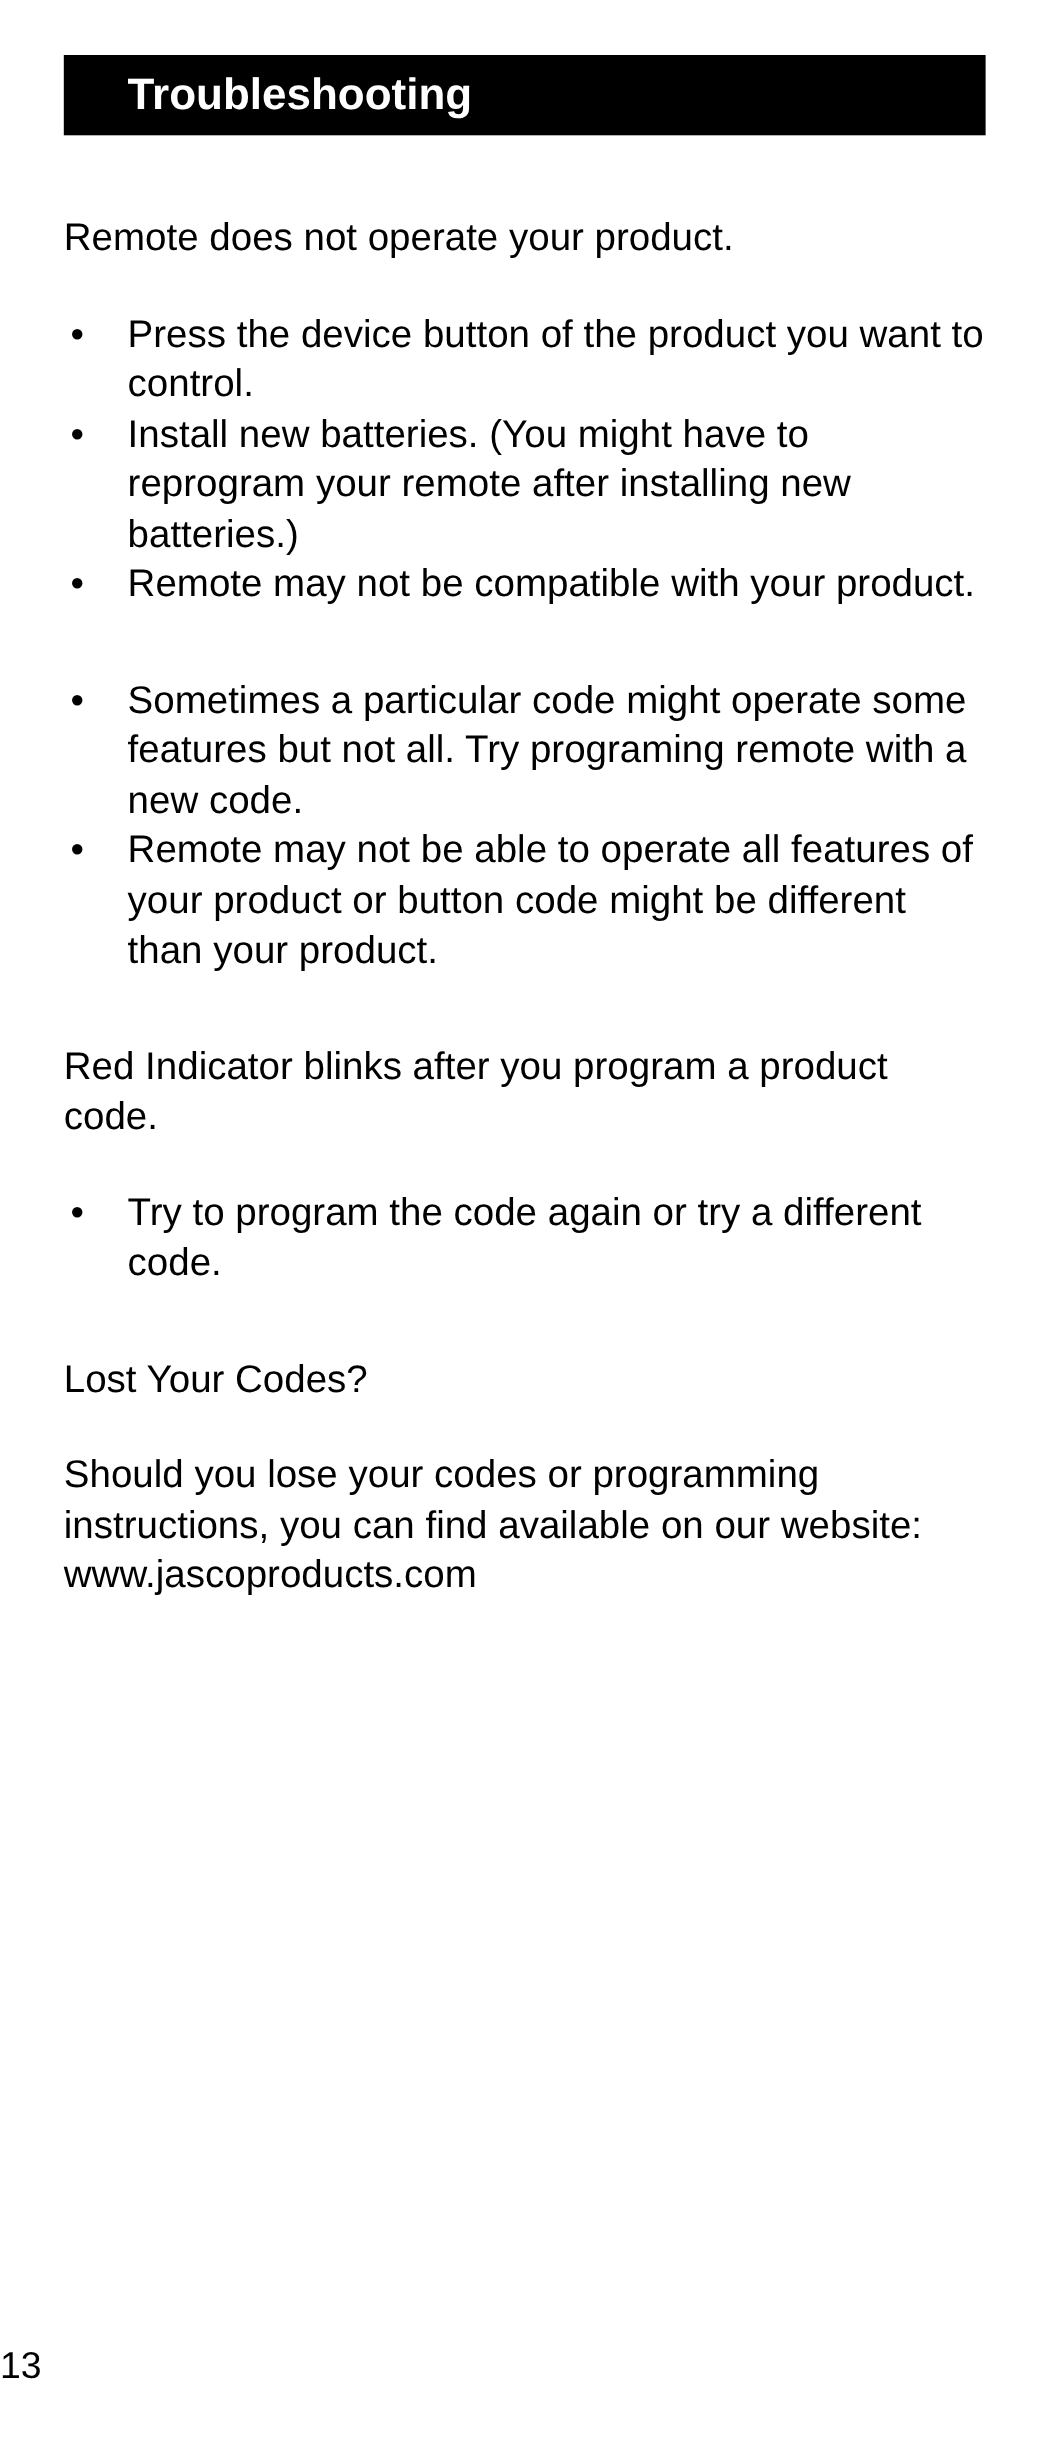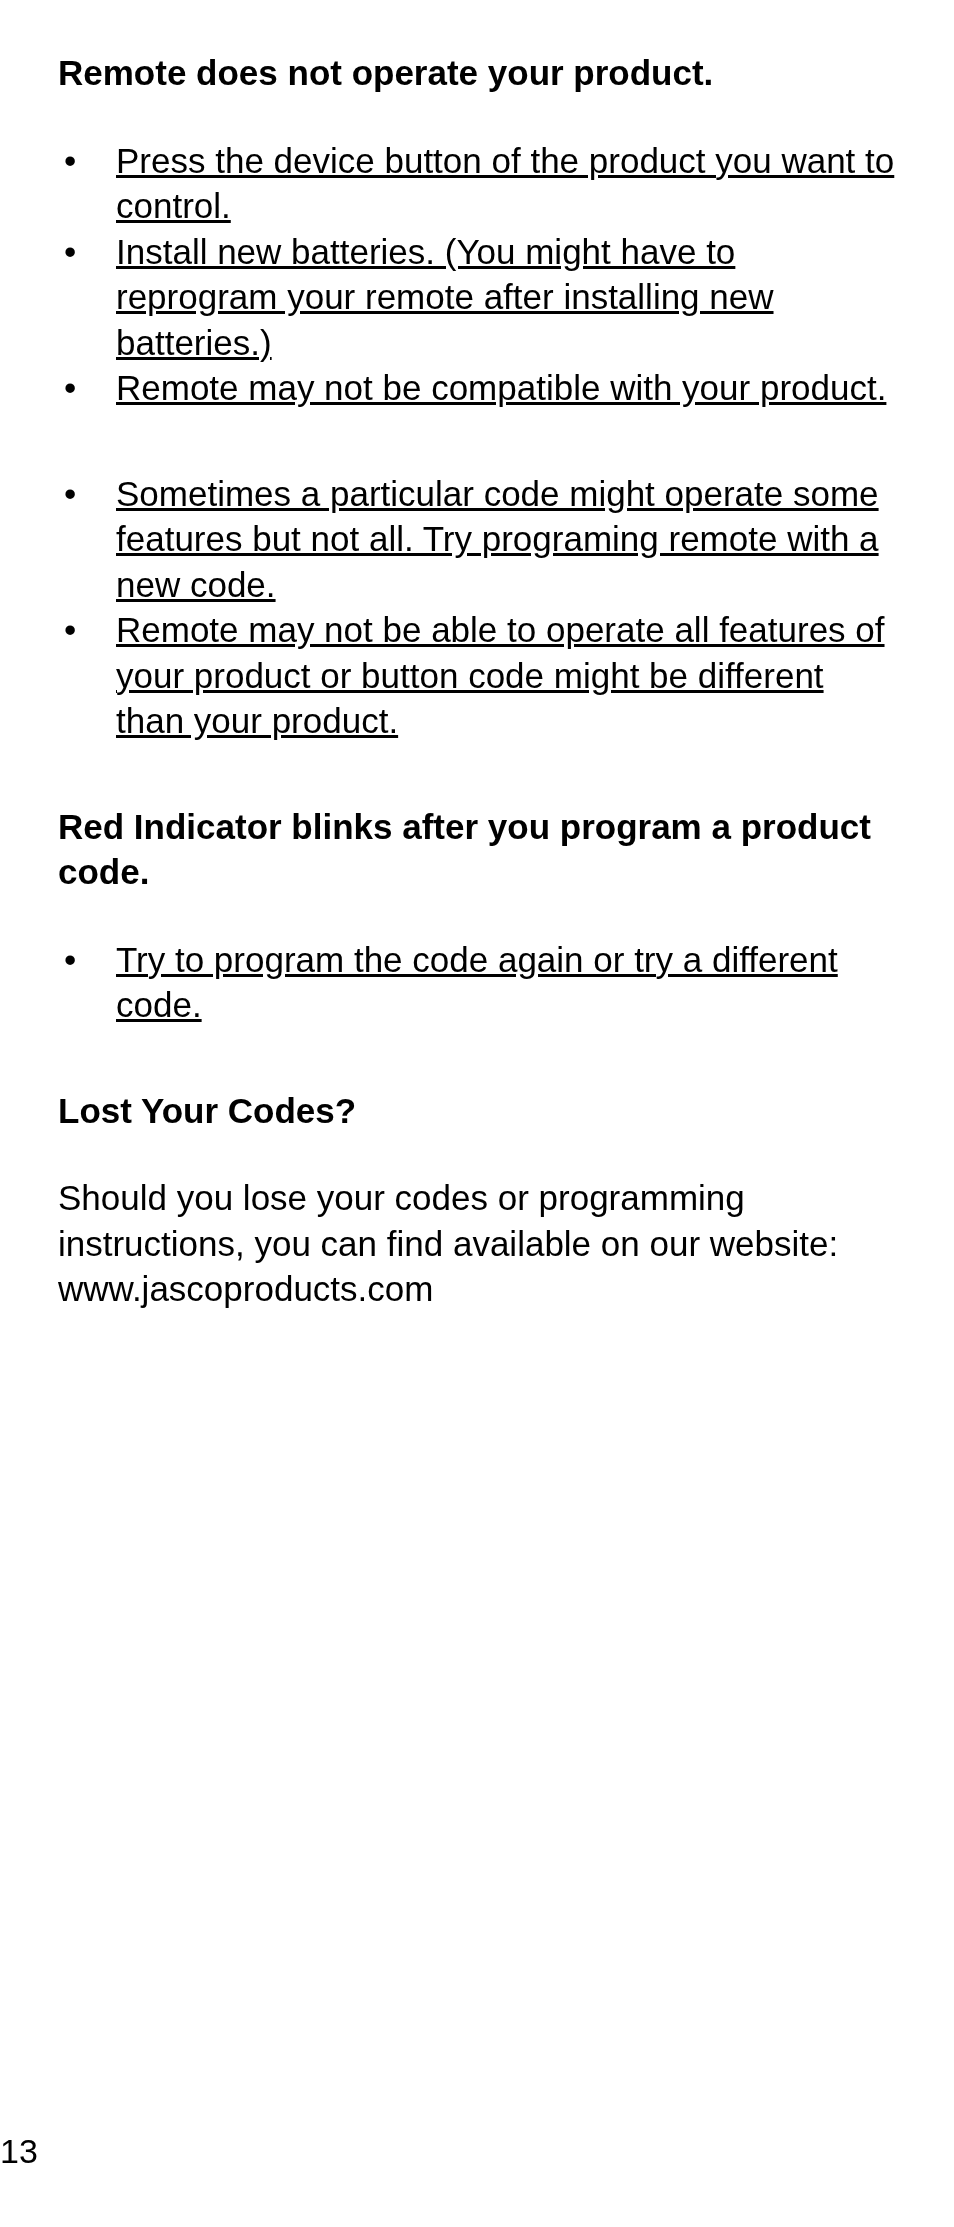--- a/index.html
+++ b/index.html
@@ -16,36 +16,35 @@
   }
   .title-bar {
     background: #000000;
     color: #ffffff;
     font-weight: bold;
     font-size: 40px;
     padding: 14px 0 14px 58px;
     margin-bottom: 70px;
   }
   .section-heading {
-    font-weight: bold;
+    font-weight: normal;
     font-size: 35px;
     line-height: 1.3;
     margin-bottom: 42px;
   }
   ul.bullets {
     list-style: none;
     margin-bottom: 60px;
   }
   ul.bullets li {
     position: relative;
     padding-left: 58px;
     font-size: 35px;
     line-height: 1.3;
     margin-bottom: 0;
-    text-decoration: underline;
   }
   ul.bullets li::before {
     content: "•";
     position: absolute;
     left: 6px;
     top: 0;
     font-size: 35px;
   }
   .body-text {
     font-size: 35px;
@@ -60,20 +59,23 @@
     width: 100%;
     text-align: left;
     font-size: 34px;
   }
 </style>
 </head>
 <body>
 
 <div class="page">
 
+  <div class="title-bar">
+    <span>Troubleshooting</span>
+  </div>
 
   <div class="section-heading">Remote does not operate your product.</div>
   <ul class="bullets">
     <li>Press the device button of the product you want to control.</li>
     <li>Install new batteries. (You might have to reprogram your remote after installing new batteries.)</li>
     <li>Remote may not be compatible with your product.</li>
   </ul>
 
   <ul class="bullets">
     <li>Sometimes a particular code might operate some features but not all. Try programing remote with a new code.</li>

